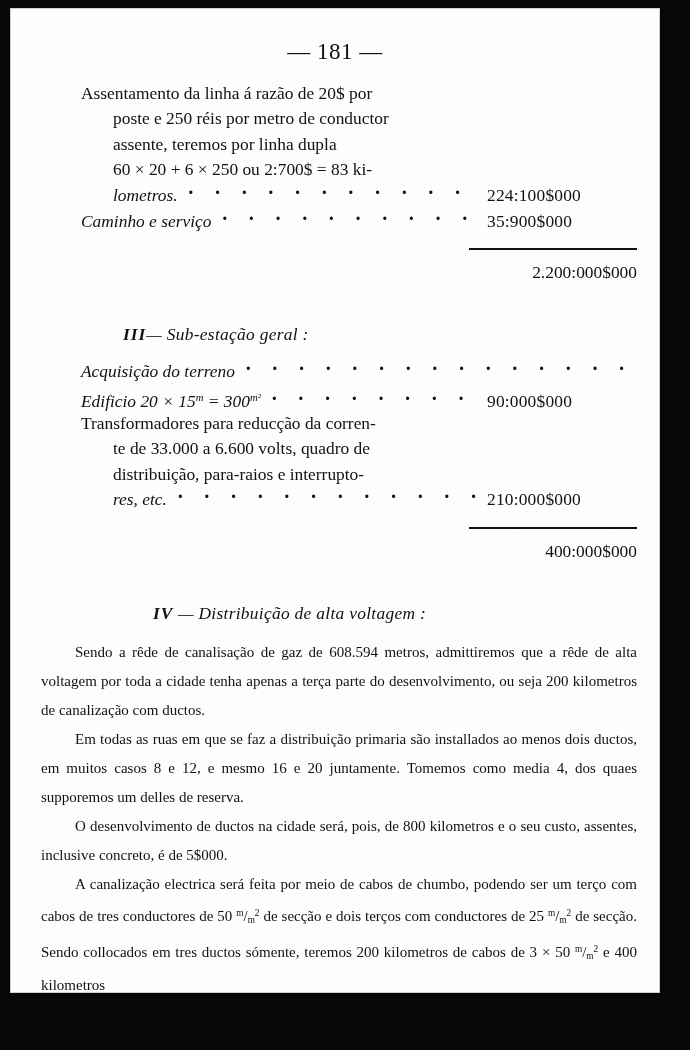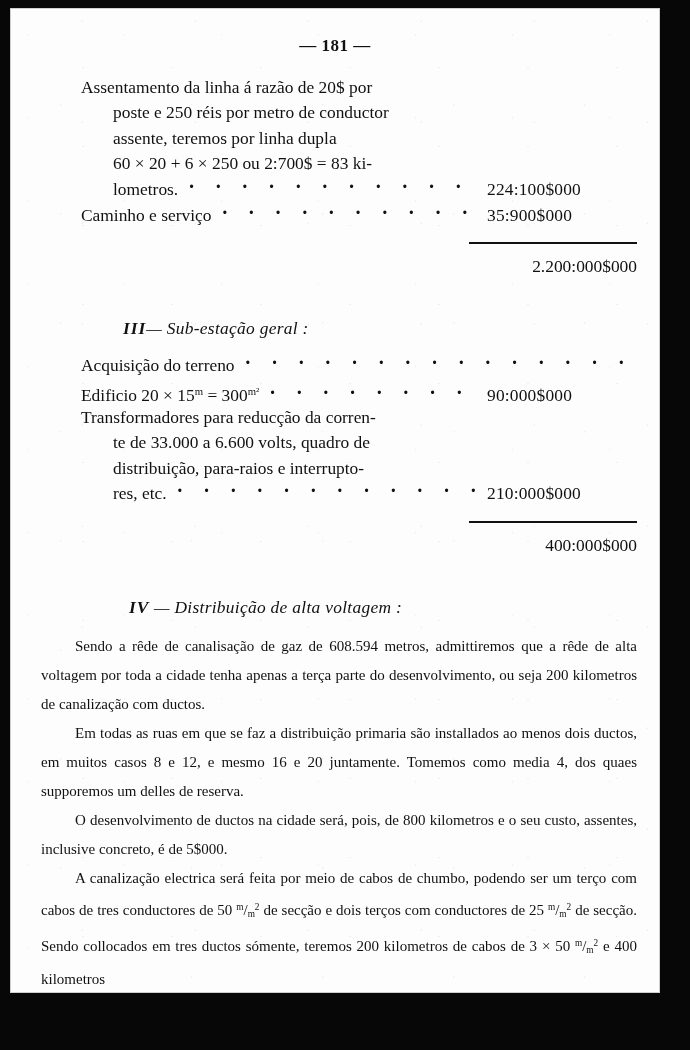--- a/index.html
+++ b/index.html
@@ -39,24 +39,24 @@
     width: 648px;
     height: 983px;
     color: #111;
     font-size: 17.4px;
     line-height: 25.6px;
   }
 
   
   .folio {
     text-align: center;
-    font-size: 17px;
+    font-size: 23px;
     letter-spacing: .5px;
-    padding-top: 24px;
-    font-weight: 700;
+    padding-top: 30px;
+    font-weight: 400;
   }
 
   
   .block { padding: 0 22px 0 70px; }
 
   .line {
     white-space: nowrap;
     height: 25.6px;
     position: relative;
   }
@@ -64,21 +64,21 @@
   
   .ind { padding-left: 32px; }
 
   
   .costrow {
     display: flex;
     align-items: baseline;
     height: 25.6px;
     white-space: nowrap;
   }
-  .costrow .lbl { flex: 0 0 auto; }
+  .costrow .lbl { flex: 0 0 auto; font-style: italic; }
   .costrow .dots {
     flex: 1 1 auto;
     overflow: hidden;
     margin: 0 6px 0 10px;
     position: relative;
     height: 1em;
   }
   .costrow .dots::before {
     content: "·  ·  ·  ·  ·  ·  ·  ·  ·  ·  ·  ·  ·  ·  ·  ·  ·  ·  ·  ·  ·  ·  ·  ·";
     position: absolute;
@@ -238,21 +238,21 @@
 
       <div class="sp8"></div>
       <div class="totalrule"></div>
       <div class="amtonly" style="padding-right:22px;">
         <span class="amt">400:000$000</span>
       </div>
 
       <div class="sp24"></div>
       <div class="sp12"></div>
 
-      <div class="section-head" style="padding-left:118px;">
+      <div class="section-head" style="padding-left:118px;margin-left:24px;">
         <span class="num">IV</span>
         <span>—</span>
         <span>Distribuição de alta voltagem :</span>
       </div>
 
       <div class="sp12"></div>
 
       <div class="para">Sendo a rêde de canalisação de gaz de 608.594 metros, admittiremos que a rêde de alta voltagem por toda a cidade tenha apenas a terça parte do desenvolvimento, ou seja 200 kilometros de canalização com ductos.</div>
       <div class="para">Em todas as ruas em que se faz a distribuição primaria são installados ao menos dois ductos, em muitos casos 8 e 12, e mesmo 16 e 20 juntamente. Tomemos como media 4, dos quaes supporemos um delles de reserva.</div>
       <div class="para">O desenvolvimento de ductos na cidade será, pois, de 800 kilometros e o seu custo, assentes, inclusive concreto, é de 5$000.</div>

